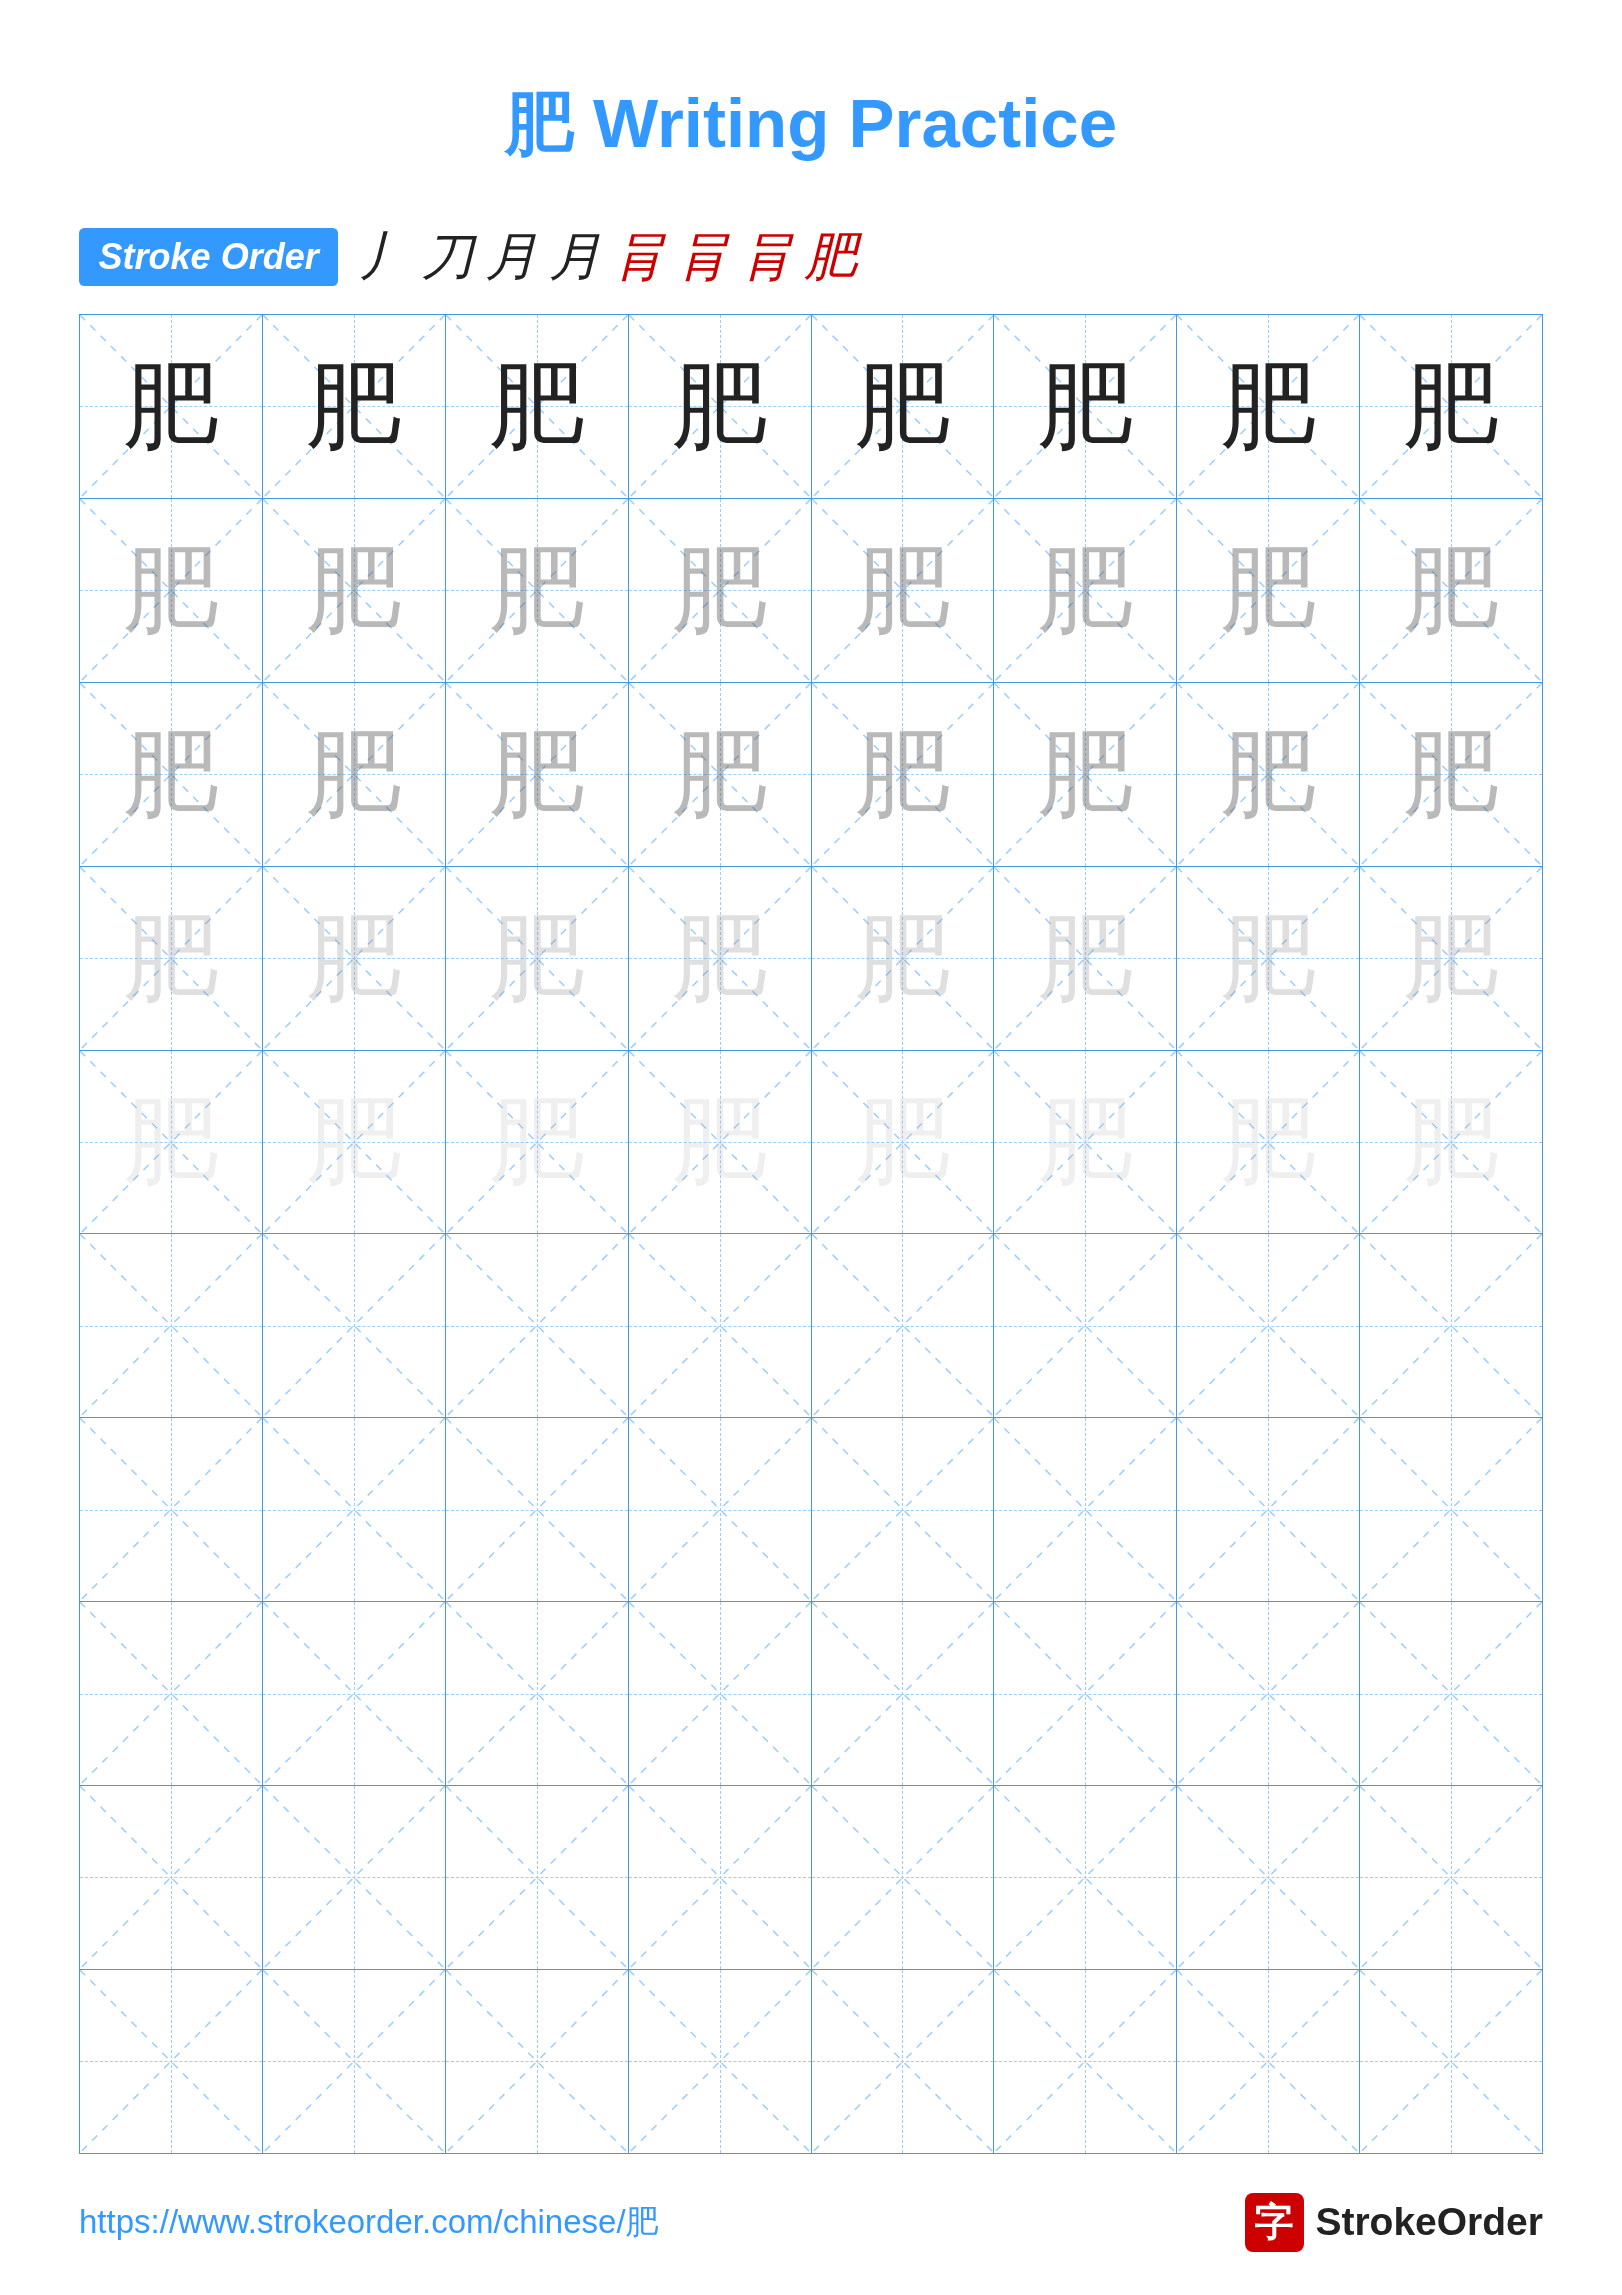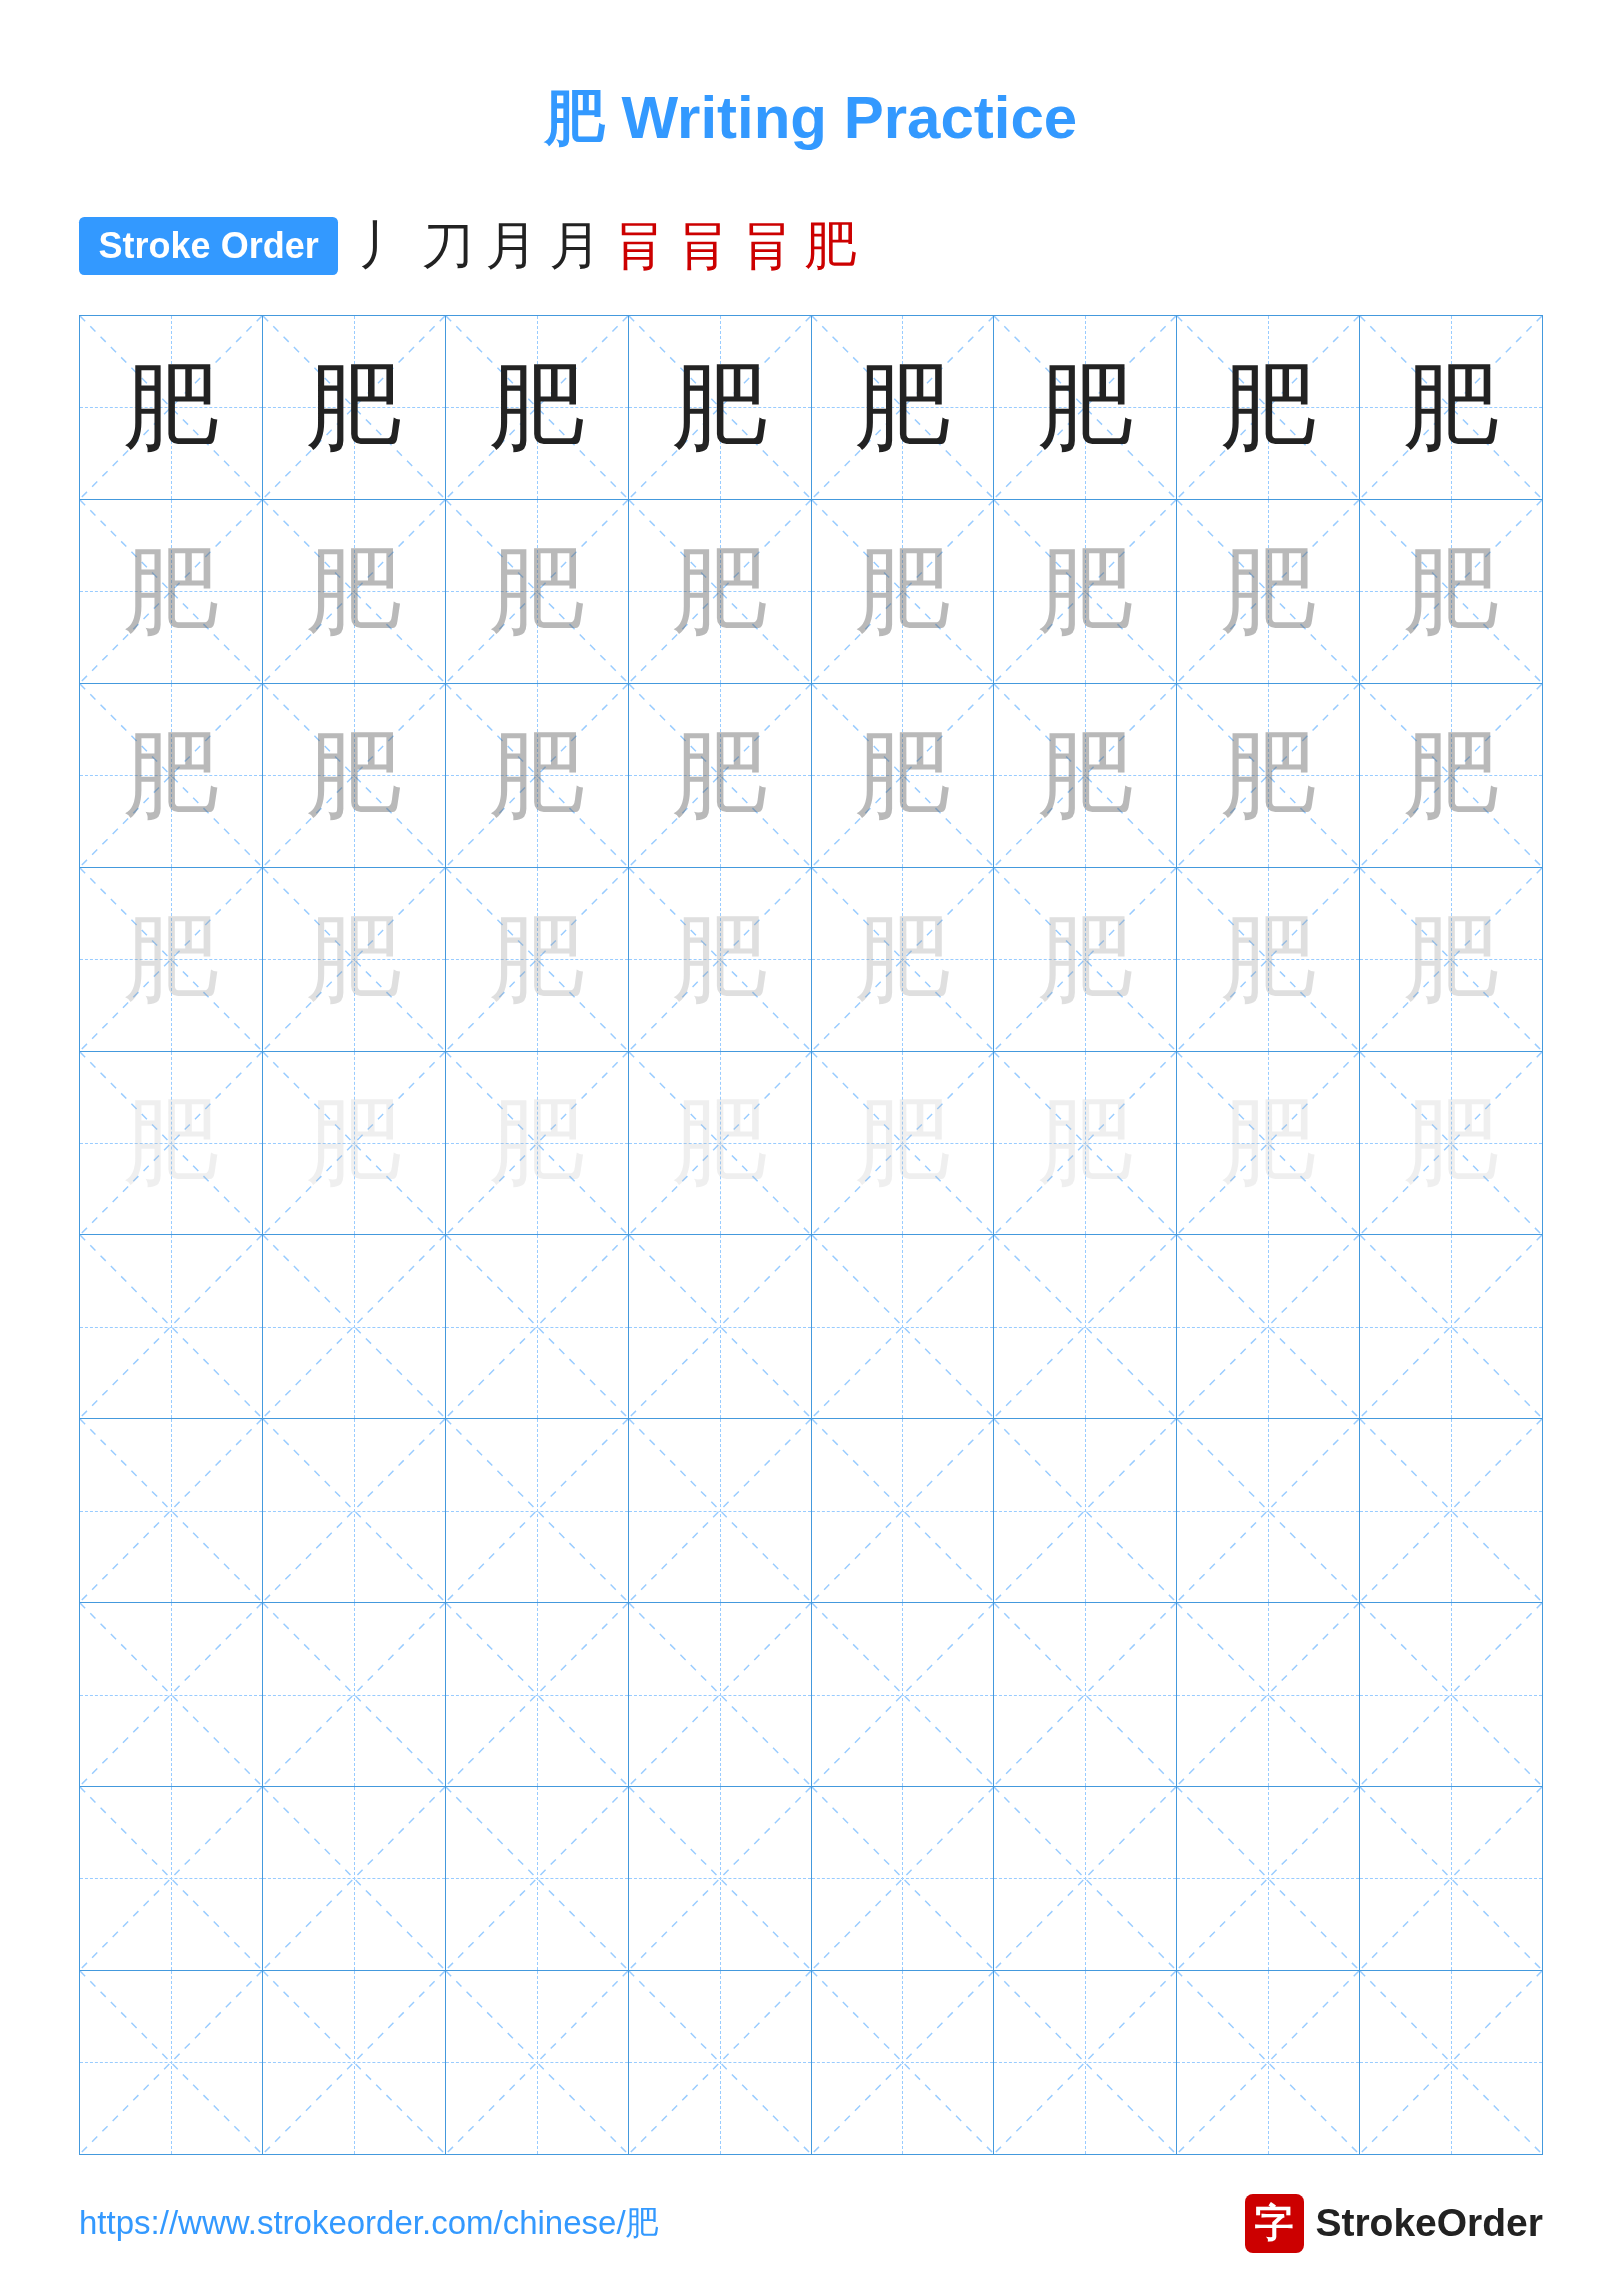--- a/index.html
+++ b/index.html
@@ -16,34 +16,35 @@
       width: 1622px;
       min-height: 2295px;
       background: #fff;
       padding: 52px 79px;
       display: flex;
       flex-direction: column;
       align-items: center;
     }
 
     .title {
-      font-size: 60px;
+      font-size: 69px;
       color: #3399ff;
       font-weight: bold;
       margin-top: 26px;
       margin-bottom: 52px;
       font-family: Arial, sans-serif;
     }
 
     .stroke-order-row {
       display: flex;
       align-items: center;
       width: 100%;
-      margin-bottom: 34px;
+      margin-bottom: 22px;
       gap: 19.6px;
+      font-style: italic;
     }
 
     .stroke-order-badge {
       background: #3399ff;
       color: #fff;
       font-size: 36px;
       font-family: Arial, sans-serif;
       padding: 7.9px 19.6px;
       border-radius: 5.2px;
       white-space: nowrap;

